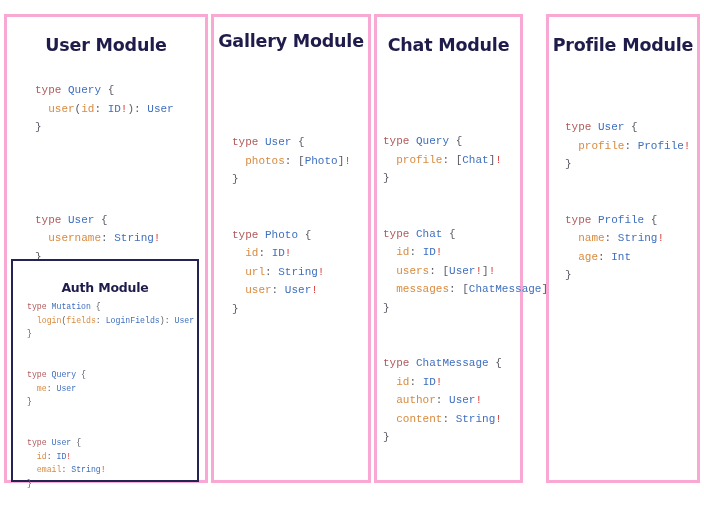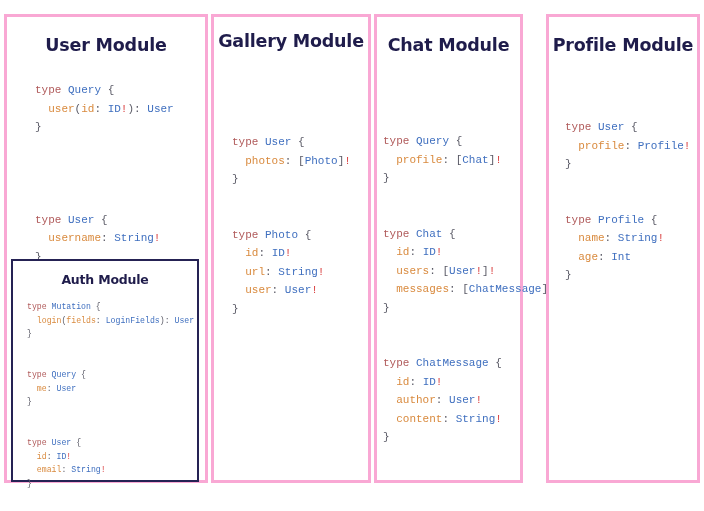--- a/index.html
+++ b/index.html
@@ -85,21 +85,21 @@
     left: 4px;
     top: 242px;
     width: 188px;
     height: 223px;
     background: #ffffff;
     border: 2.5px solid #252254;
     box-sizing: border-box;
   }
   #panel-auth .panel-title {
     font-size: 12.5px;
-    margin-top: 11px;
+    margin-top: 19px;
   }
   #auth-code { left: 14px; top: 39px; }
 
   .blank-line { display: block; height: 18.5px; }
   .code.small .blank-line { height: 13.6px; }
 </style>
 </head>
 <body>
 
 <div id="board">

